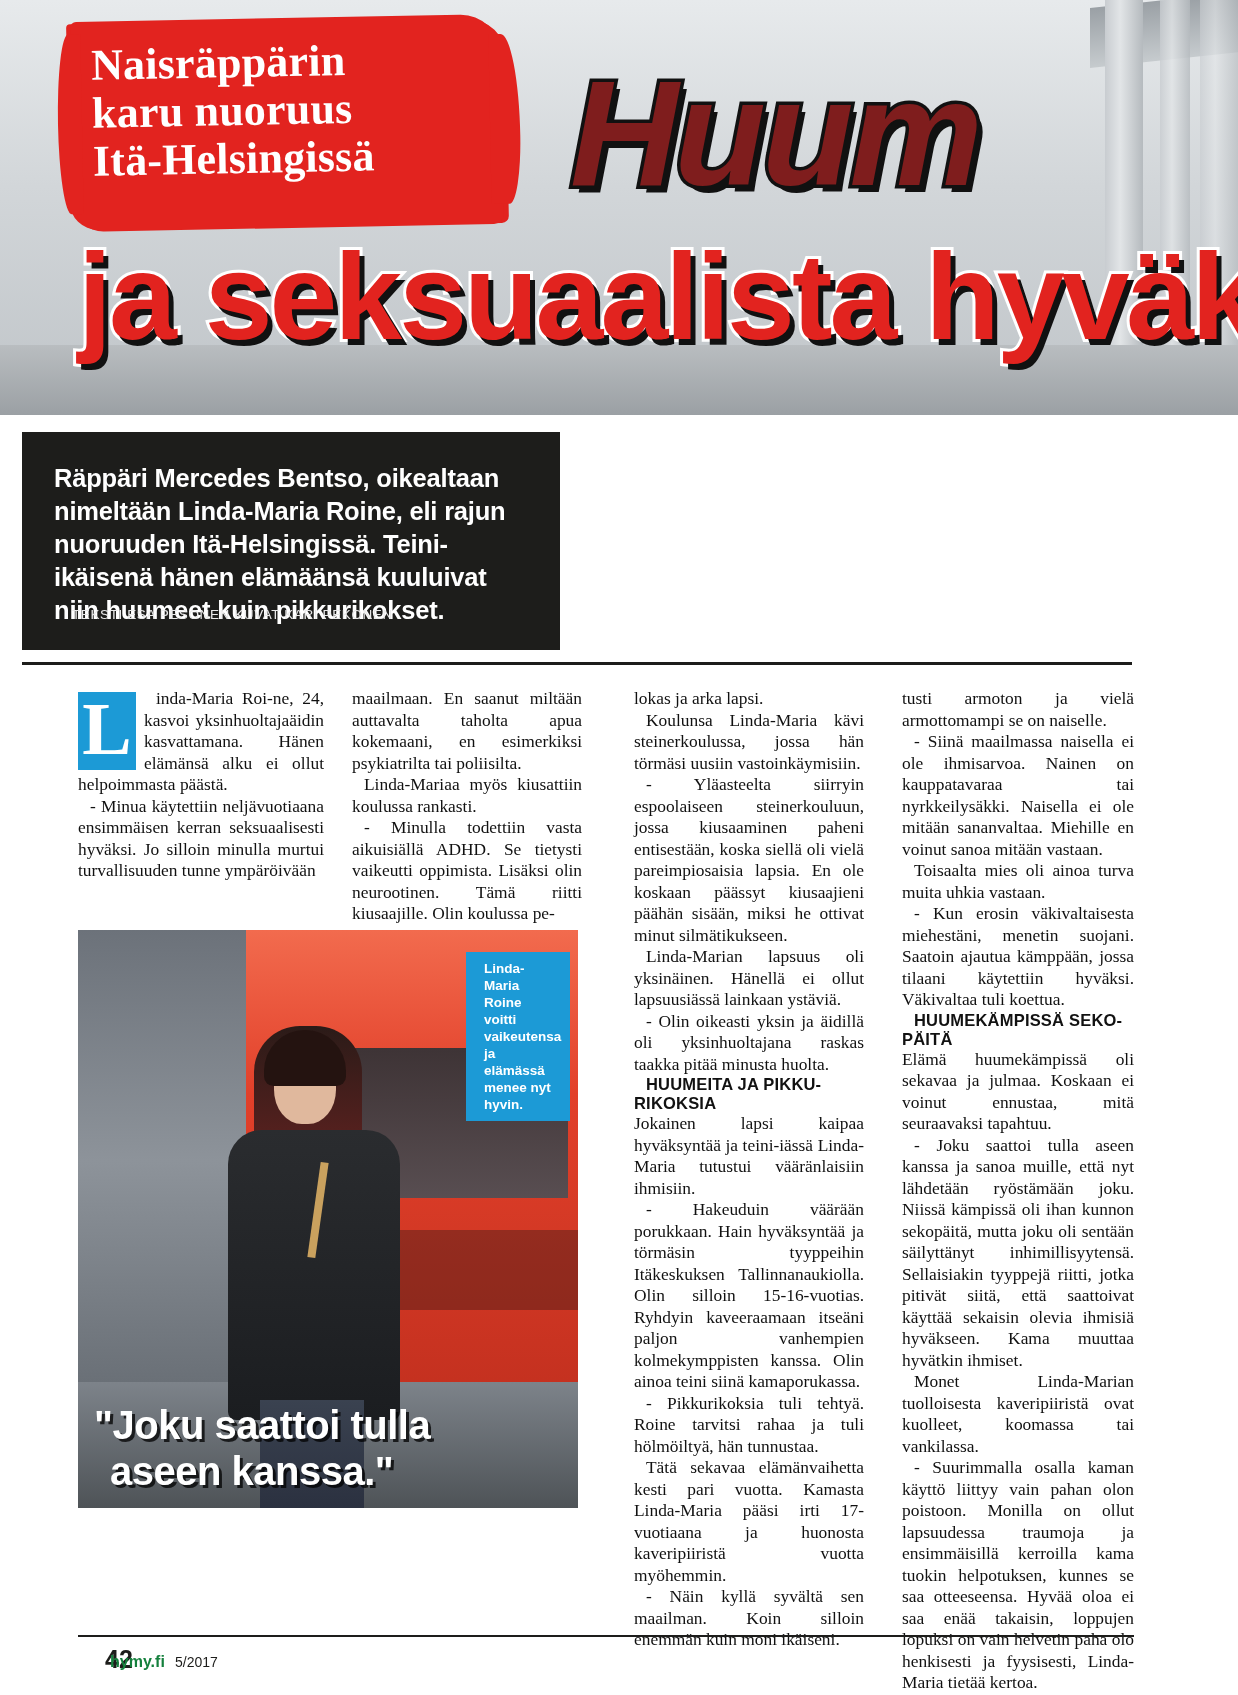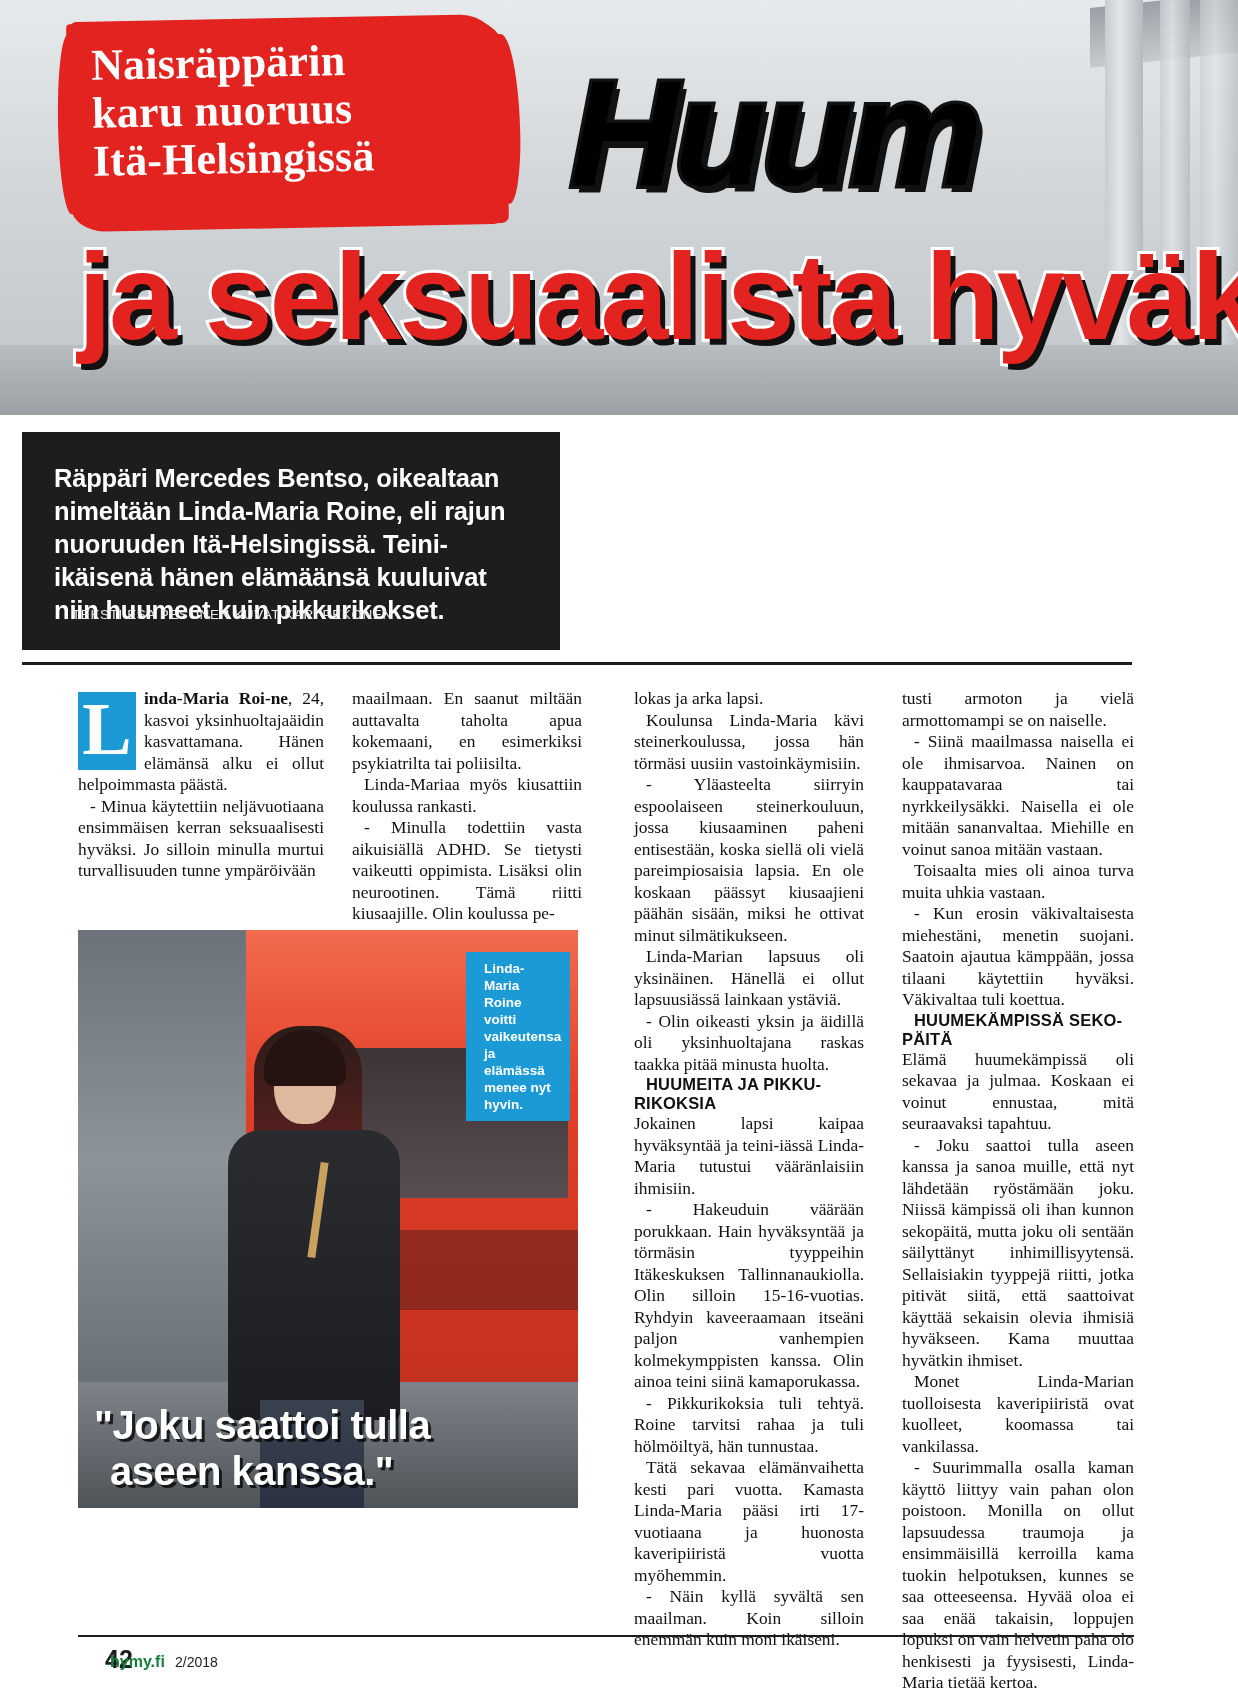--- a/index.html
+++ b/index.html
@@ -81,21 +81,21 @@
   
   .headline-1 {
     position: absolute;
     left: 570px; top: 58px;
     font-family: "Liberation Sans", sans-serif;
     font-weight: bold;
     font-style: italic;
     font-size: 150px;
     line-height: 150px;
     letter-spacing: -4px;
-    color: #000000;
+    color: #7f1d1d;
     -webkit-text-stroke: 7px #111;
     paint-order: stroke fill;
     text-shadow: 6px 7px 0 #111;
     z-index: 4;
     white-space: nowrap;
   }
   .headline-2 {
     position: absolute;
     left: 78px; top: 236px;
     font-family: "Liberation Sans", sans-serif;
@@ -167,21 +167,21 @@
     color: #fff;
     font-family: "Liberation Serif", serif;
     font-weight: bold;
     font-size: 74px;
     line-height: 74px;
     width: 58px;
     height: 78px;
     text-align: center;
     margin: 4px 8px 0 0;
   }
-  .lead-bold { font-weight: bold; }
+  .lead-bold { font-weight: normal; margin-left: 12px; }
 
   .subhead {
     font-family: "Liberation Sans", sans-serif;
     font-weight: bold;
     font-size: 16.5px;
     line-height: 19px;
     letter-spacing: .2px;
     color: #111;
     margin: 14px 0 4px 0;
     text-indent: 0;
@@ -378,13 +378,13 @@
 
   <div class="photo-quote">
     <span>"Joku saattoi tulla</span>
     <span class="l2">aseen kanssa."</span>
   </div>
 </div>
 
 <div class="rule-bottom"></div>
 <div class="pagenum">42</div>
 <div class="sitename">hymy.fi</div>
-<div class="issue">2/2018</div>
+<div class="issue">5/2017</div>
 
 </body></html>

